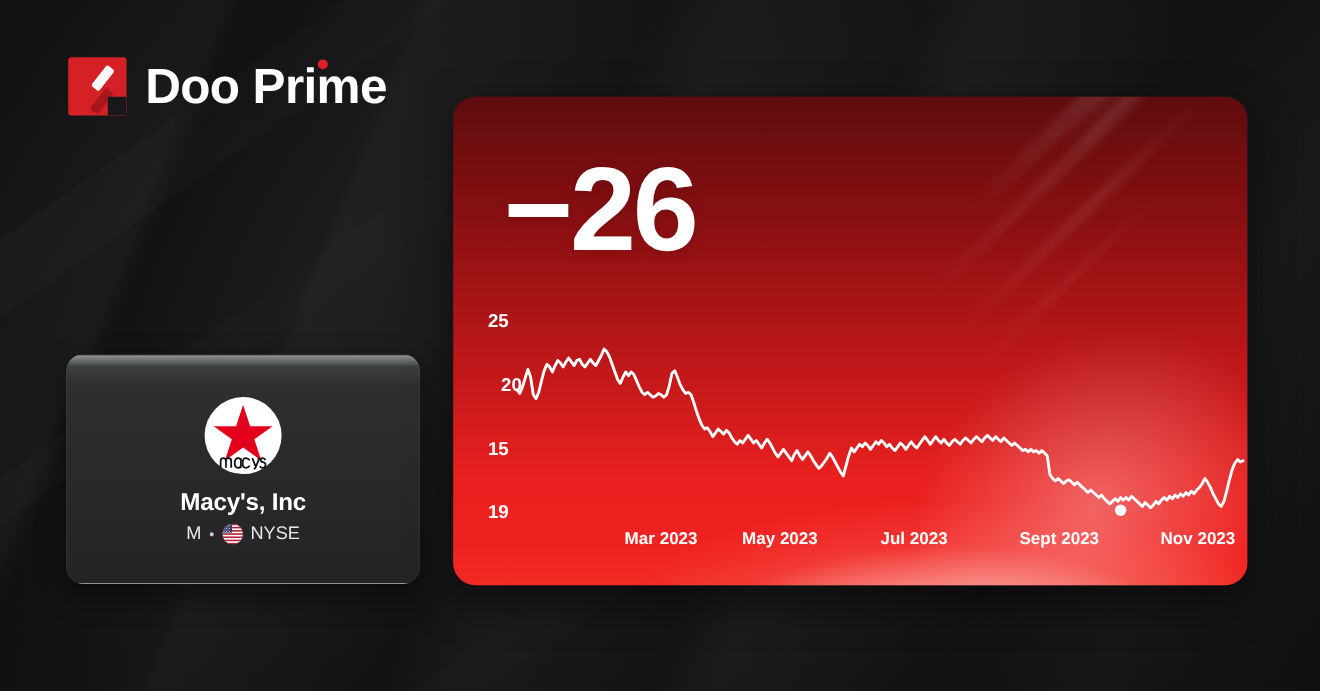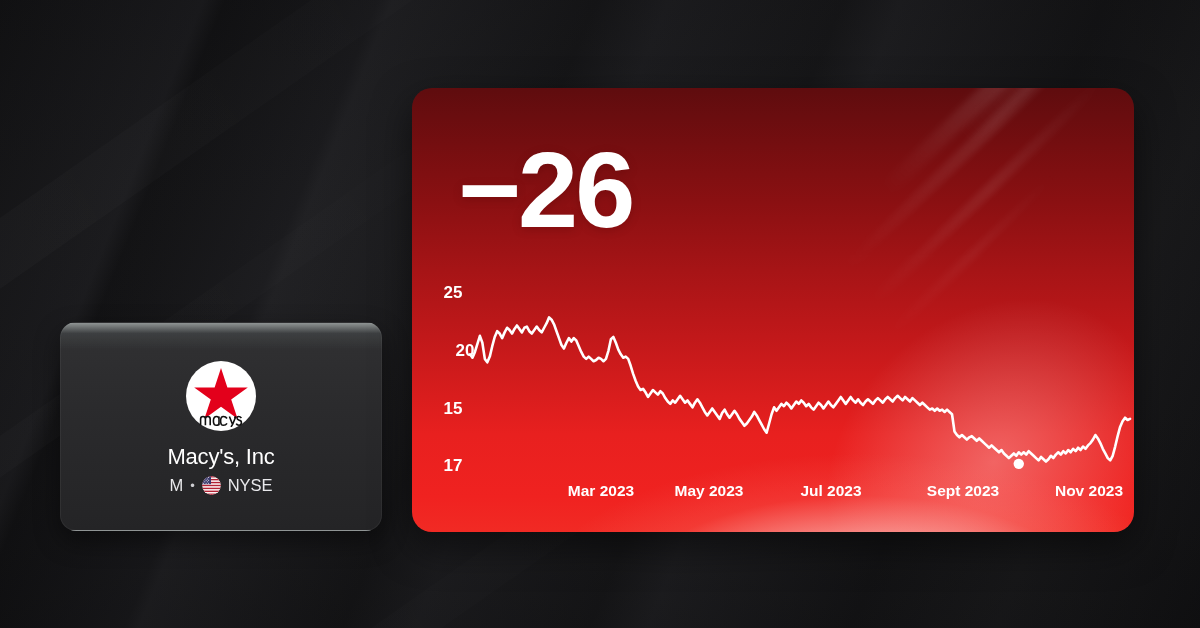--- a/index.html
+++ b/index.html
@@ -149,21 +149,21 @@
     flex-direction: column;
     align-items: center;
     justify-content: center;
     position: relative;
   }
   .macys-logo svg { display: block; }
   .ticker-name {
     margin-top: 14px;
     color: #ffffff;
     font-size: 22px;
-    font-weight: normal;
+    font-weight: bold;
     letter-spacing: -0.2px;
     line-height: 1.1;
   }
   .ticker-meta {
     margin-top: 7px;
     display: flex;
     align-items: center;
     gap: 7px;
     color: #e9e9ec;
     font-size: 16.5px;
@@ -282,20 +282,28 @@
 <body>
 
 <div class="stage">
 
   <div class="bg-streak s1"></div>
   <div class="bg-streak s2"></div>
   <div class="bg-streak s3"></div>
   <div class="bg-streak s4"></div>
   <div class="bg-vig"></div>
 
+  <div class="brand">
+    <div class="brand-mark">
+      <div class="slash-top"></div>
+      <div class="slash-bot"></div>
+      <div class="notch"></div>
+    </div>
+    <div class="brand-name">Doo Prime<span class="brand-dot"></span></div>
+  </div>
 
   <div class="ticker-card">
     <div class="ticker-inner">
       <div class="macys-logo">
         <svg width="54" height="52" viewBox="0 0 54 52">
           <polygon fill="#e3001b" points="27,2 33.4,21.4 53.8,21.4 37.2,33.4 43.6,52.8 27,40.8 10.4,52.8 16.8,33.4 0.2,21.4 20.6,21.4"></polygon>
         </svg>
         <svg width="44" height="13" viewBox="0 0 110 32" style="margin-top:-4px">
           <g fill="none" stroke="#111111" stroke-width="4">
             <path d="M4 28 L4 12 Q4 6 10 6 Q16 6 16 12 L16 28 M16 12 Q16 6 22 6 Q28 6 28 12 L28 28"></path>
@@ -373,21 +381,21 @@
       <svg width="722" height="444" viewBox="0 0 722 444">
         <polyline id="price-line" fill="none" stroke="#ffffff" stroke-width="2.6" stroke-linejoin="round" stroke-linecap="round" points="58.00,266.28 60.47,269.74 62.94,263.97 65.42,255.90 67.89,247.83 70.36,254.75 72.83,270.89 75.30,274.35 77.78,268.59 80.25,258.21 82.72,248.98 85.19,243.21 87.66,245.52 90.13,250.13 92.61,244.37 95.08,239.75 97.55,242.06 100.02,245.52 102.49,240.91 104.97,237.45 107.44,240.91 109.91,244.37 112.38,239.75 114.85,238.60 117.33,243.21 119.80,245.52 122.27,242.06 124.74,238.60 127.21,242.06 129.69,244.37 132.16,239.75 134.63,235.14 137.10,229.37 139.57,231.68 142.04,236.29 144.52,243.21 146.99,250.13 149.46,257.05 151.93,260.51 154.40,254.75 156.88,250.13 159.35,253.59 161.82,250.13 164.29,252.44 166.76,258.21 169.24,263.97 171.71,268.59 174.18,270.89 176.65,268.59 179.12,270.89 181.60,273.20 184.07,272.05 186.54,269.74 189.01,270.89 191.48,273.20 193.96,270.89 196.43,262.82 198.90,251.29 201.37,248.98 203.84,254.75 206.31,261.67 208.79,266.28 211.26,269.74 213.73,268.59 216.20,270.89 218.67,277.81 221.15,285.89 223.62,292.81 226.09,298.57 228.56,302.03 231.03,300.88 233.51,304.34 235.98,308.95 238.45,305.49 240.92,302.03 243.39,304.34 245.87,306.65 248.34,303.19 250.81,305.49 253.28,310.11 255.75,313.57 258.22,315.87 260.70,312.41 263.17,314.72 265.64,311.26 268.11,307.80 270.58,311.26 273.06,314.72 275.53,312.41 278.00,315.87 280.47,319.33 282.94,314.72 285.42,311.26 287.89,314.72 290.36,319.33 292.83,323.95 295.30,327.41 297.78,323.95 300.25,320.49 302.72,323.95 305.19,327.41 307.66,330.87 310.13,325.10 312.61,321.64 315.08,326.25 317.55,329.71 320.02,326.25 322.49,322.79 324.97,326.25 327.44,330.87 329.91,334.33 332.38,337.79 334.85,335.48 337.33,332.02 339.80,328.56 342.27,323.95 344.74,327.41 347.21,332.02 349.69,336.63 352.16,341.25 354.63,344.71 357.10,335.48 359.57,326.25 362.04,319.33 364.52,322.79 366.99,319.33 369.46,315.87 371.93,318.18 374.40,314.72 376.88,317.03 379.35,320.49 381.82,317.03 384.29,313.57 386.76,315.87 389.24,312.41 391.71,314.72 394.18,318.18 396.65,315.87 399.12,319.33 401.60,321.64 404.07,318.18 406.54,314.72 409.01,317.03 411.48,320.49 413.96,317.03 416.43,313.57 418.90,317.03 421.37,319.33 423.84,315.87 426.31,312.41 428.79,308.95 431.26,312.41 433.73,315.87 436.20,312.41 438.67,308.95 441.15,312.41 443.62,314.72 446.09,311.26 448.56,314.72 451.03,317.03 453.51,313.57 455.98,311.26 458.45,313.57 460.92,315.87 463.39,312.41 465.87,310.11 468.34,312.41 470.81,314.72 473.28,311.26 475.75,308.95 478.22,311.26 480.70,313.57 483.17,310.11 485.64,307.80 488.11,310.11 490.58,312.41 493.06,308.95 495.53,311.26 498.00,313.57 500.47,310.11 502.94,312.41 505.42,314.72 507.89,317.03 510.36,314.72 512.83,317.03 515.30,319.33 517.78,321.64 520.25,320.49 522.72,322.79 525.19,320.49 527.66,322.79 530.13,321.64 532.61,323.95 535.08,321.64 537.55,323.95 540.02,326.25 542.49,343.55 544.97,347.01 547.44,349.32 549.91,347.01 552.38,349.32 554.85,351.63 557.33,349.32 559.80,348.17 562.27,350.47 564.74,352.78 567.21,350.47 569.69,352.78 572.16,355.09 574.63,357.39 577.10,359.70 579.57,357.39 582.04,359.70 584.52,362.01 586.99,364.31 589.46,362.01 591.93,365.47 594.40,367.77 596.88,370.08 599.35,367.77 601.82,365.47 604.29,367.77 606.76,364.31 609.24,366.62 611.71,364.31 614.18,366.62 616.65,363.16 619.12,365.47 621.60,367.77 624.07,370.08 626.54,372.39 629.01,368.93 631.48,371.23 633.96,373.54 636.43,371.23 638.90,367.77 641.37,370.08 643.84,366.62 646.31,364.31 648.79,366.62 651.26,363.16 653.73,365.47 656.20,362.01 658.67,364.31 661.15,360.85 663.62,363.16 666.09,359.70 668.56,362.01 671.03,358.55 673.51,360.85 675.98,357.39 678.45,355.09 680.92,351.63 683.39,347.01 685.87,350.47 688.34,355.09 690.81,360.85 693.28,365.47 695.75,370.08 698.22,372.39 700.70,367.77 703.17,358.55 705.64,348.17 708.11,338.94 710.58,333.17 713.06,329.71 715.53,332.02 718.00,330.87"></polyline>
         <circle id="price-marker" r="5.2" fill="#ffffff" cx="606.76" cy="375.85"></circle>
       </svg>
     </div>
 
     <div class="y-axis" style="position:absolute;left:0;top:0;">
       <div class="y-tick" style="left:24px; top:204px;">25</div>
       <div class="y-tick" style="left:36px; top:262px;">20</div>
       <div class="y-tick" style="left:24px; top:320px;">15</div>
-      <div class="y-tick" style="left:24px; top:377px;">17</div>
+      <div class="y-tick" style="left:24px; top:377px;">19</div>
     </div>
 
     <div class="x-axis" style="position:absolute;left:0;top:0;">
       <div class="x-tick" style="left:169px; top:395px;margin-left:20px;">Mar 2023</div>
       <div class="x-tick" style="left:297px; top:395px;">May 2023</div>
       <div class="x-tick" style="left:419px; top:395px;">Jul 2023</div>
       <div class="x-tick" style="left:551px; top:395px;">Sept 2023</div>
       <div class="x-tick" style="left:677px; top:395px;">Nov 2023</div>
     </div>
 

